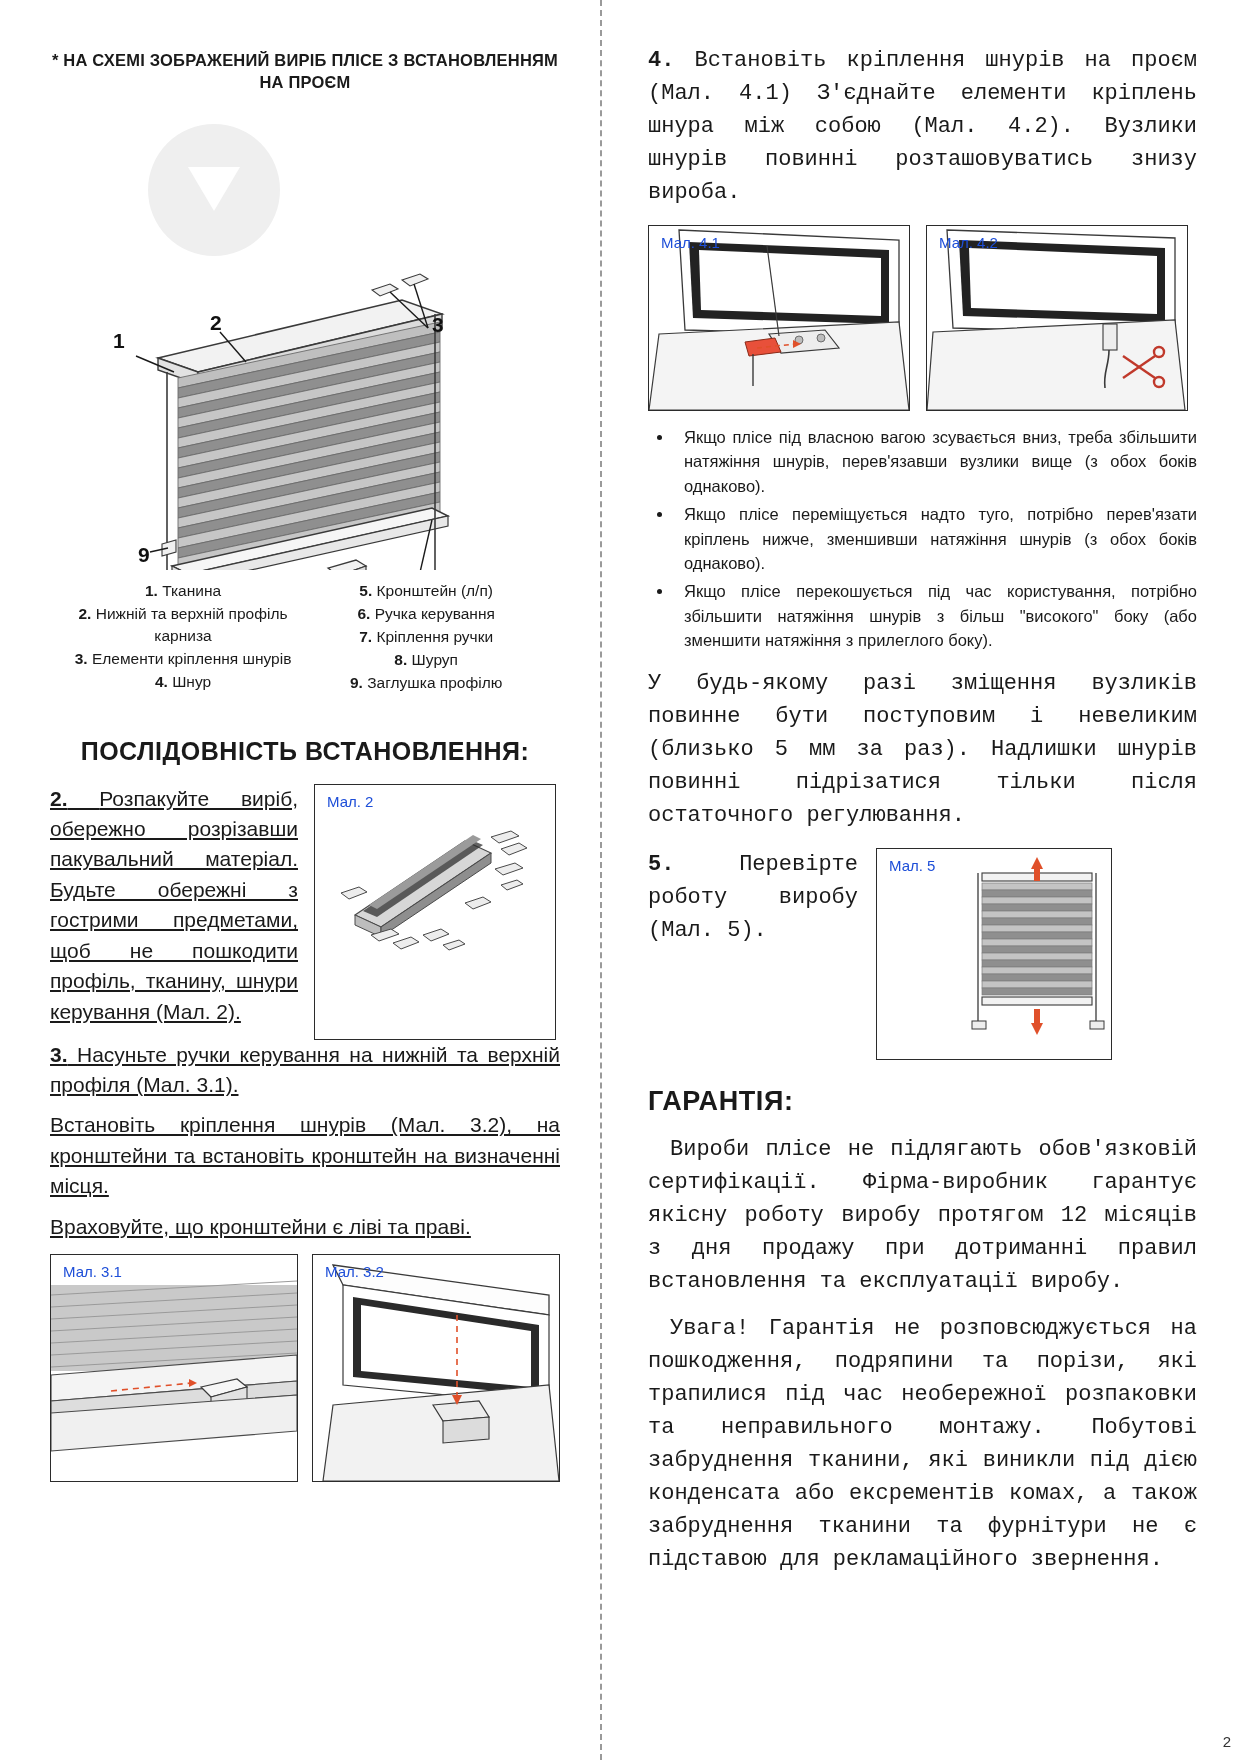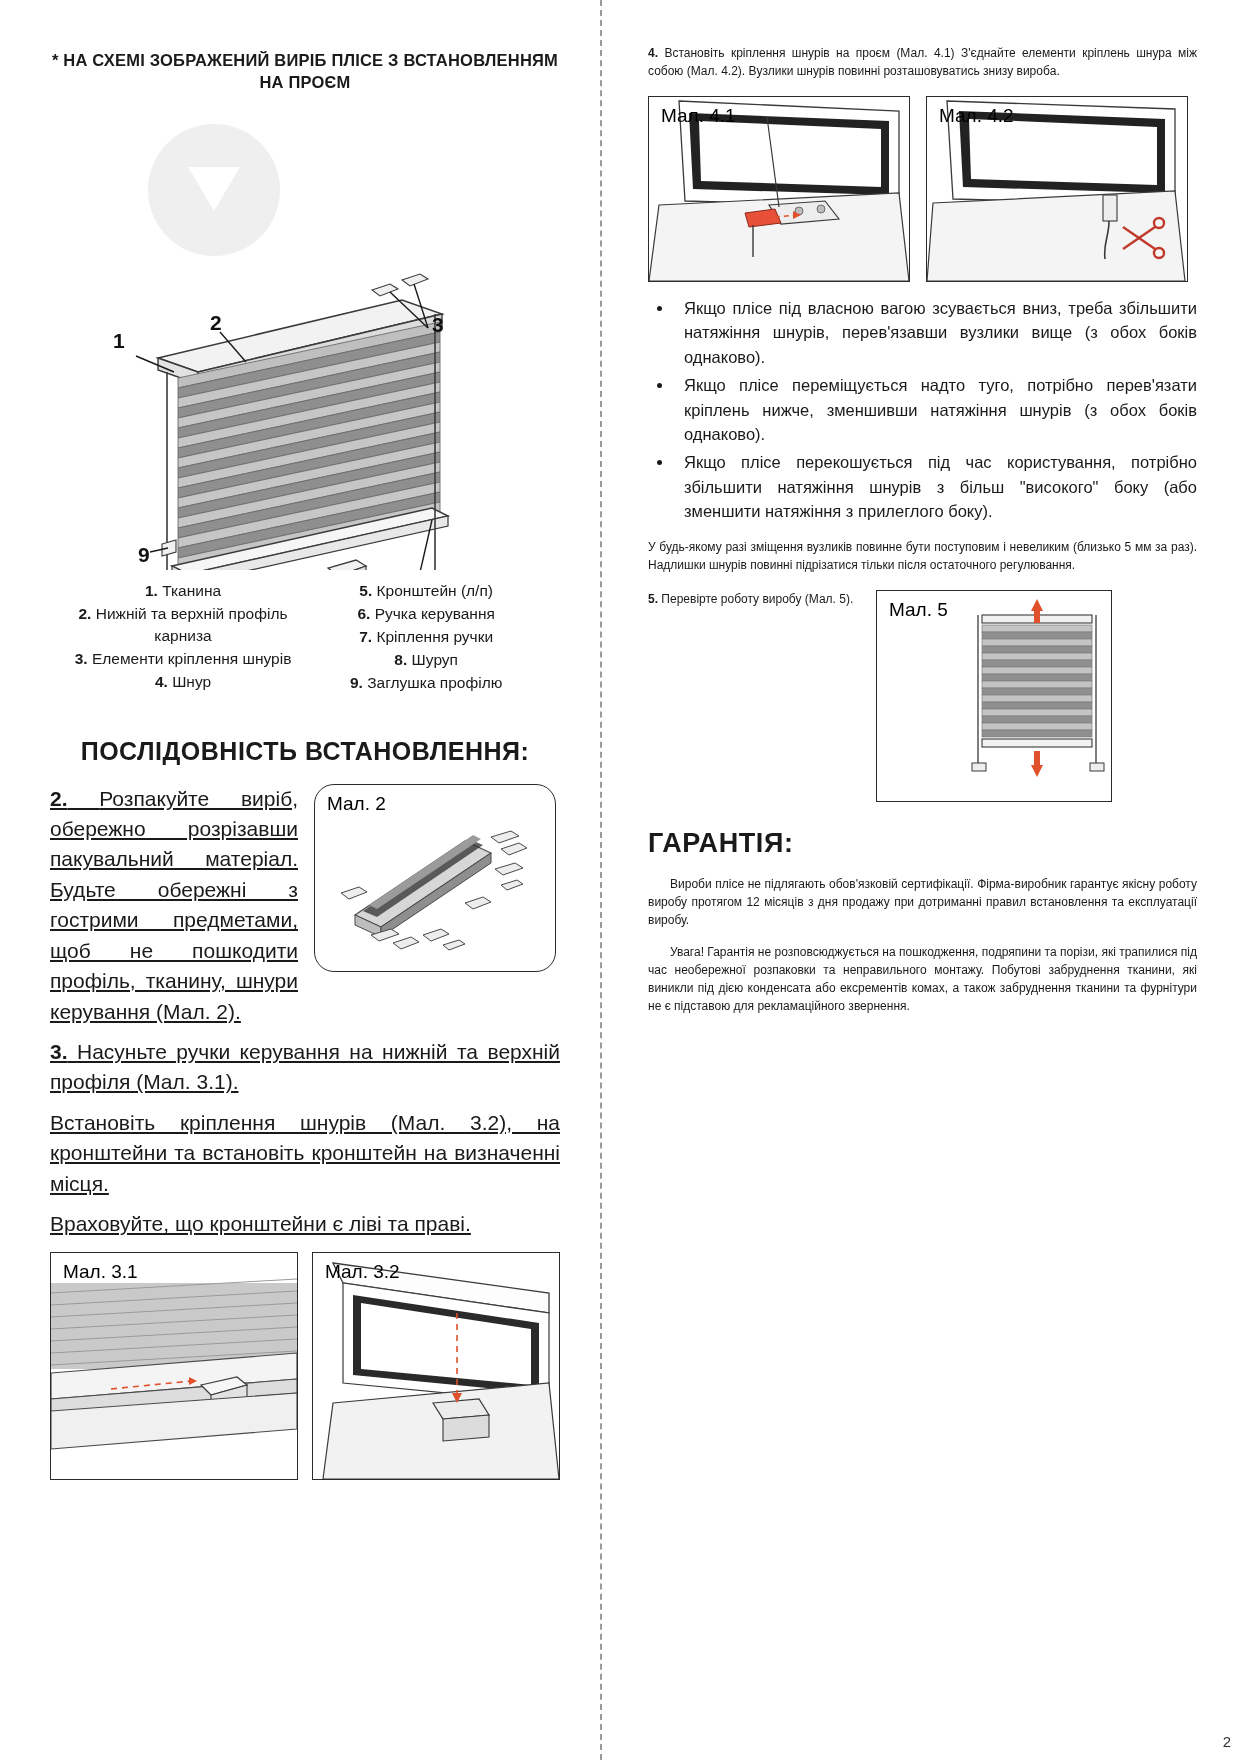--- a/index.html
+++ b/index.html
@@ -114,29 +114,29 @@
 
   .fig {
     border: 1.5px solid #2b2b2b;
     background: #fff;
     position: relative;
     overflow: hidden;
   }
   .fig-label {
     position: absolute;
     left: 12px; top: 8px;
-    font-size: 19px;
+    font-size: 15px;
     z-index: 4;
-    color: #000000;
+    color: #1d4ed8;
   }
 
   .figs-row { display: flex; gap: 14px; margin-top: 12px; }
 
   
-  .r-para { font-size: 12px; line-height: 1.5; text-align: justify; margin: 0 0 8px 0; }
+  .r-para { font-size: 22px; line-height: 1.5; text-align: justify; margin: 0 0 8px 0; font-family: Liberation Mono, monospace; }
   .r-figs { display: flex; gap: 16px; margin: 16px 0 14px 0; }
   ul.bullets { margin: 6px 0 14px 0; padding-left: 26px; }
   ul.bullets li { font-size: 16.5px; line-height: 1.48; text-align: justify; margin-bottom: 4px; padding-left: 10px; }
   .step5-row { display: flex; gap: 18px; align-items: flex-start; margin-top: 16px; }
 
   h2.warranty {
     font-size: 27px;
     font-weight: bold;
     text-align: left;
     letter-spacing: 0.6px;
@@ -268,21 +268,21 @@
         <li><span class="num">9.</span> <span>Заглушка профілю</span></li>
       </ol>
     </div>
 
     <h2 class="section">ПОСЛІДОВНІСТЬ ВСТАНОВЛЕННЯ:</h2>
 
     <div class="step2-row">
       <div class="step2-text">
         <p class="para"><b>2.</b> <span>Розпакуйте виріб, обережно розрізавши пакувальний матеріал. Будьте обережні з гострими предметами, щоб не пошкодити профіль, тканину, шнури керування (Мал. 2).</span></p>
       </div>
-      <div class="fig" style="width:242px;height:188px;border-radius:20px;">
+      <div class="fig" style="width:242px;height:256px;">
         <div class="fig-label">Мал. 2</div>
         <svg width="240" height="198" viewBox="0 0 240 198">
           <polygon points="40,130 150,56 176,68 66,142" fill="#d7d7d7" stroke="#4a4a4a" stroke-width="1.2"></polygon>
           <polygon points="40,130 66,142 66,152 40,140" fill="#bdbdbd" stroke="#4a4a4a" stroke-width="1"></polygon>
           <polygon points="66,142 176,68 176,78 66,152" fill="#8e8e8e" stroke="#4a4a4a" stroke-width="1"></polygon>
           <polygon points="48,126 154,54 168,60 62,132" fill="#2f2f2f" opacity="0.75"></polygon>
           <polygon points="54,120 158,50 166,54 62,124" fill="#9b9b9b"></polygon>
 
           <polygon points="176,52 196,46 204,51 184,58" fill="#ededed" stroke="#4a4a4a" stroke-width="1"></polygon>
           <polygon points="186,64 204,58 212,63 194,70" fill="#ededed" stroke="#4a4a4a" stroke-width="1"></polygon>

